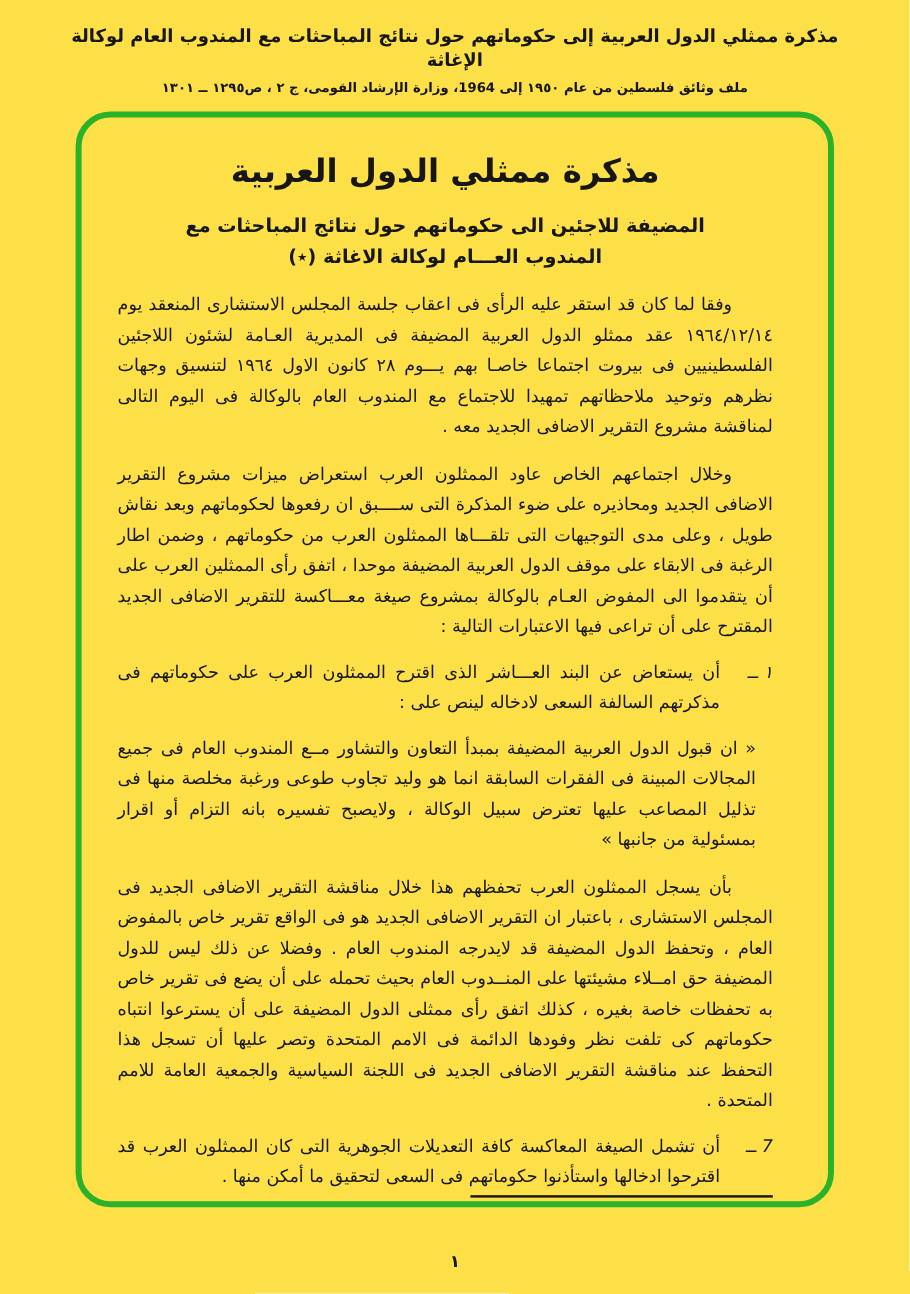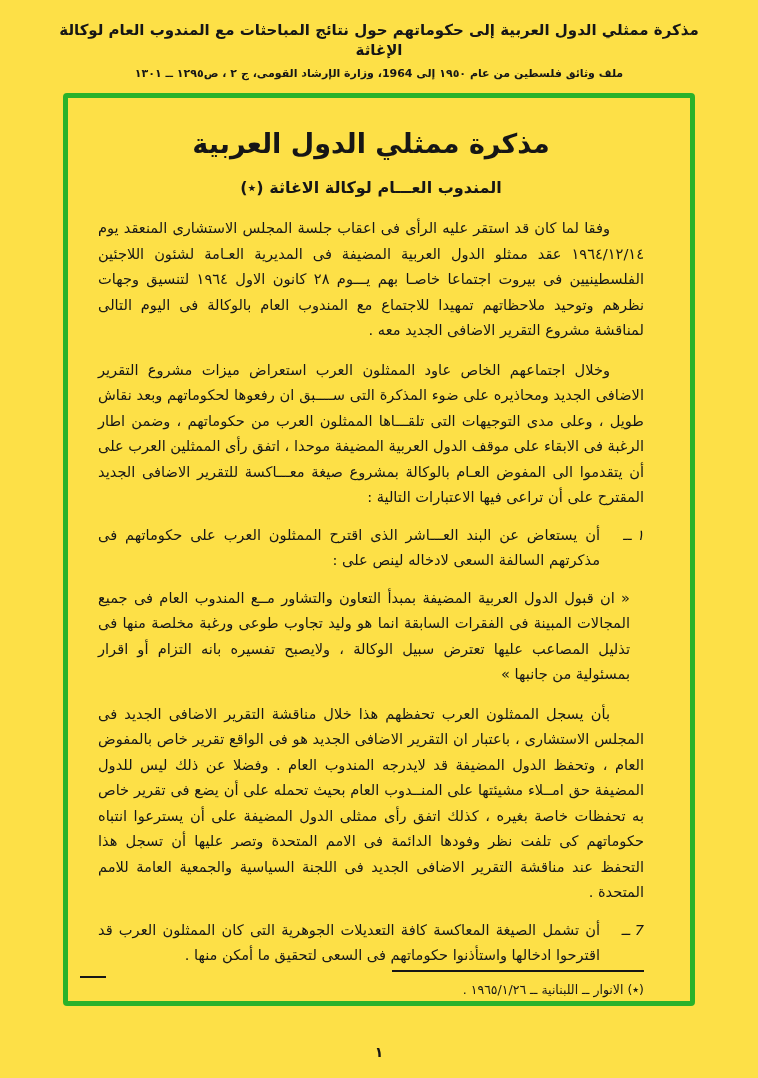--- a/index.html
+++ b/index.html
@@ -7,21 +7,21 @@
     width:758px;height:1078px;overflow:hidden;
     font-family:"DejaVu Sans",sans-serif;color:#161616;
     -webkit-font-smoothing:antialiased;
   }
   .page{position:relative;width:758px;height:1078px;background:#fefefe;}
   .header{width:680px;margin:0 auto;padding-top:20px;text-align:center;direction:rtl;}
   .header-title{font-size:15px;font-weight:bold;line-height:20px;}
   .header-source{font-size:11px;font-weight:bold;margin-top:7px;letter-spacing:0.2px;}
   .frame{
     box-sizing:border-box;width:632px;height:913px;margin:13px auto 0;
-    border:5px solid #2ab22a;border-radius:4px;
+    border:5px solid #2ab22a;border-radius:29px;
     padding:20px 46px 18px 30px;direction:rtl;overflow:hidden;
   }
   .doc-title{text-align:center;font-size:27px;font-weight:bold;margin:10px 0 16px;}
   .doc-subtitle{text-align:center;font-size:16px;font-weight:bold;line-height:26px;}
   .body-copy{font-size:14.6px;line-height:25.5px;}
   p.para{margin:14px 0 0;text-align:justify;}
   p.indent{text-indent:34px;}
   p.quote{margin-right:14px;margin-top:12px;}
   .item{display:flex;margin-top:12px;}
   .item-num{flex:none;width:44px;white-space:nowrap;font-style:italic;}
@@ -39,20 +39,21 @@
 
   <div class="header">
     <div class="header-title">مذكرة ممثلي الدول العربية إلى حكوماتهم حول نتائج المباحثات مع المندوب العام لوكالة الإغاثة</div>
     <div class="header-source">ملف وثائق فلسطين من عام ١٩٥٠ إلى 1964، وزارة الإرشاد القومى، ج ٢ ، ص١٢٩٥ ــ ١٣٠١</div>
   </div>
 
   <div class="frame" style="border-color: rgb(42, 178, 42);">
 
     <div class="doc-title">مذكرة ممثلي الدول العربية</div>
 
+    <div class="doc-subtitle">المضيفة للاجئين الى حكوماتهم حول نتائج المباحثات مع</div>
 
     <div class="doc-subtitle">المندوب العـــام لوكالة الاغاثة (٭)</div>
 
     <div class="body-copy">
 
       <p class="para indent">وفقا لما كان قد استقر عليه الرأى فى اعقاب جلسة المجلس الاستشارى المنعقد يوم ١٩٦٤/١٢/١٤ عقد ممثلو الدول العربية المضيفة فى المديرية العـامة لشئون اللاجئين الفلسطينيين فى بيروت اجتماعا خاصـا بهم يـــوم ٢٨ كانون الاول ١٩٦٤ لتنسيق وجهات نظرهم وتوحيد ملاحظاتهم تمهيدا للاجتماع مع المندوب العام بالوكالة فى اليوم التالى لمناقشة مشروع التقرير الاضافى الجديد معه .</p>
 
       <p class="para indent">وخلال اجتماعهم الخاص عاود الممثلون العرب استعراض ميزات مشروع التقرير الاضافى الجديد ومحاذيره على ضوء المذكرة التى ســــبق ان رفعوها لحكوماتهم وبعد نقاش طويل ، وعلى مدى التوجيهات التى تلقـــاها الممثلون العرب من حكوماتهم ، وضمن اطار الرغبة فى الابقاء على موقف الدول العربية المضيفة موحدا ، اتفق رأى الممثلين العرب على أن يتقدموا الى المفوض العـام بالوكالة بمشروع صيغة معـــاكسة للتقرير الاضافى الجديد المقترح على أن تراعى فيها الاعتبارات التالية :</p>
 
       <div class="item">

